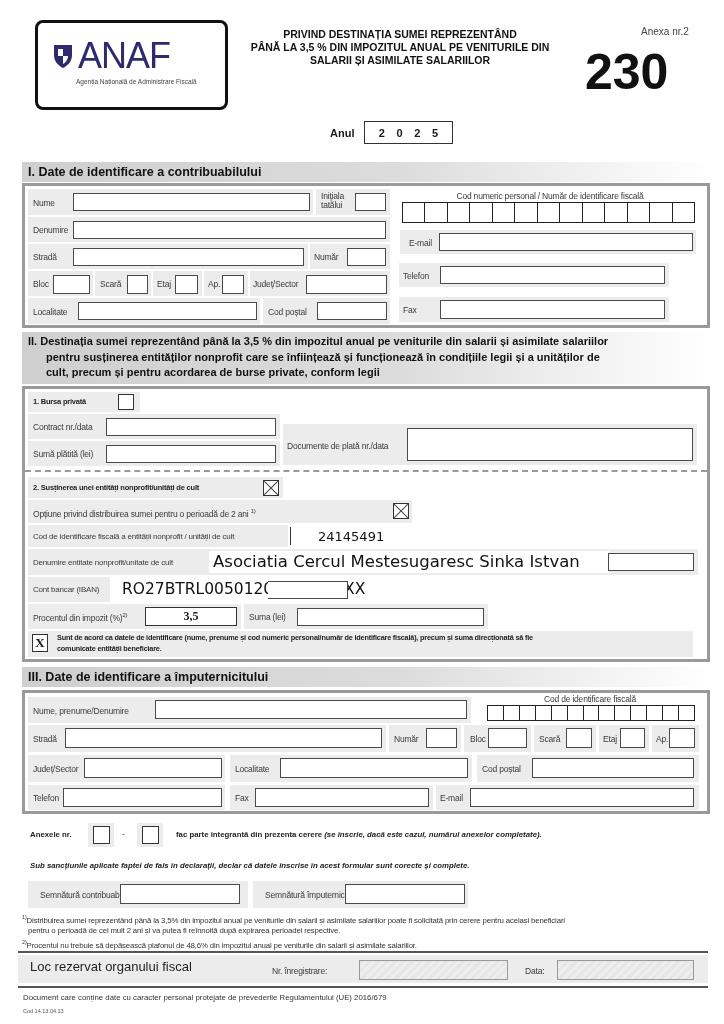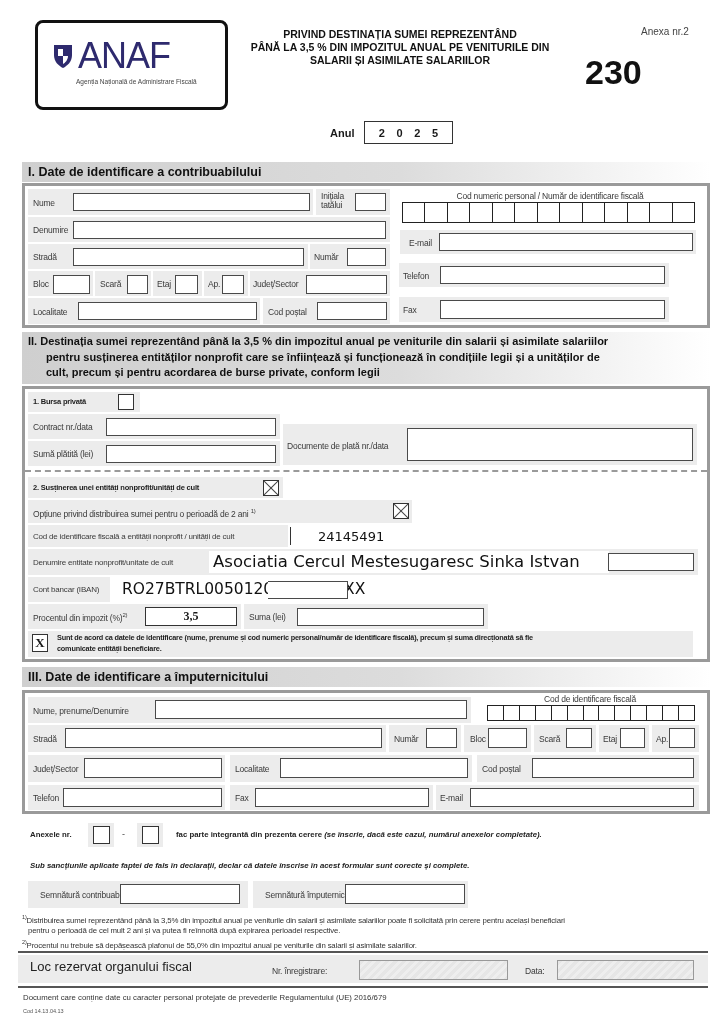--- a/index.html
+++ b/index.html
@@ -36,21 +36,21 @@
   <div class="abs" style="left:38px;top:55px;font-size:6.5px;color:#444;">Agenția Națională de Administrare Fiscală</div>
 </div>
 
 <div class="abs" style="left:240px;top:28px;width:320px;text-align:center;font-weight:bold;font-size:10.5px;line-height:13px;color:#111;">
   <div>PRIVIND DESTINAȚIA SUMEI REPREZENTÂND</div>
   <div>PÂNĂ LA 3,5 % DIN IMPOZITUL ANUAL PE VENITURILE DIN</div>
   <div>SALARII ȘI ASIMILATE SALARIILOR</div>
 </div>
 
 <div class="abs" style="left:641px;top:26px;font-size:10px;color:#444;">Anexa nr.2</div>
-<div class="abs" style="left:585px;top:44px;font-weight:bold;font-size:34px;line-height:56px;color:#111;">230</div>
+<div class="abs" style="left:585px;top:44px;font-weight:bold;font-size:50px;line-height:56px;color:#111;">230</div>
 
 <div class="abs" style="left:330px;top:127px;font-weight:bold;font-size:11px;">Anul</div>
 <div class="abs" style="left:364px;top:121px;width:89px;height:23px;border:1px solid #333;display:flex;justify-content:space-around;align-items:center;font-weight:bold;font-size:11px;padding:0 8px;">
   <span>2</span>
   <span>0</span>
   <span>2</span>
   <span>5</span>
 </div>
 
 <div class="sect-head" style="left:22px;top:162px;width:688px;height:20px;padding:3px 6px;font-size:12.5px;">
@@ -271,21 +271,21 @@
 <div class="cell" style="left:28px;top:881px;width:220px;height:27px;"></div>
 <div class="abs lbl" style="left:40px;top:890px;">Semnătură contribuabil</div>
 <div class="inp" style="left:120px;top:884px;width:120px;height:20px;"></div>
 <div class="cell" style="left:253px;top:881px;width:215px;height:27px;"></div>
 <div class="abs lbl" style="left:265px;top:890px;">Semnătură împuternicit</div>
 <div class="inp" style="left:345px;top:884px;width:120px;height:20px;"></div>
 
 <div class="abs" style="left:22px;top:912px;width:690px;font-size:7.8px;line-height:10.8px;color:#333;letter-spacing:-0.15px;">
   <div><sup style="font-size:5.5px;">1)</sup><span>Distribuirea sumei reprezentând până la 3,5% din impozitul anual pe veniturile din salarii și asimilate salariilor poate fi solicitată prin cerere pentru aceiași beneficiari</span></div>
   <div style="padding-left:6px;">pentru o perioadă de cel mult 2 ani și va putea fi reînnoită după expirarea perioadei respective.</div>
-  <div><sup style="font-size:5.5px;">2)</sup><span>Procentul nu trebuie să depășească plafonul de 55,0% din impozitul anual pe veniturile din salarii și asimilate salariilor.</span></div>
+  <div><sup style="font-size:5.5px;">2)</sup><span>Procentul nu trebuie să depășească plafonul de 48,6% din impozitul anual pe veniturile din salarii și asimilate salariilor.</span></div>
 </div>
 
 <div class="abs" style="left:18px;top:951px;width:690px;height:2px;background:#555;"></div>
 <div class="abs" style="left:18px;top:955px;width:690px;height:28px;background:#ececec;"></div>
 <div class="abs" style="left:30px;top:959px;font-size:13px;color:#222;">Loc rezervat organului fiscal</div>
 <div class="abs lbl" style="left:272px;top:966px;">Nr. înregistrare:</div>
 <div class="abs hatch" style="left:359px;top:960px;width:149px;height:20px;border:1px solid #999;"></div>
 <div class="abs lbl" style="left:525px;top:966px;">Data:</div>
 <div class="abs hatch" style="left:557px;top:960px;width:137px;height:20px;border:1px solid #999;"></div>
 <div class="abs" style="left:18px;top:986px;width:690px;height:2px;background:#555;"></div>

